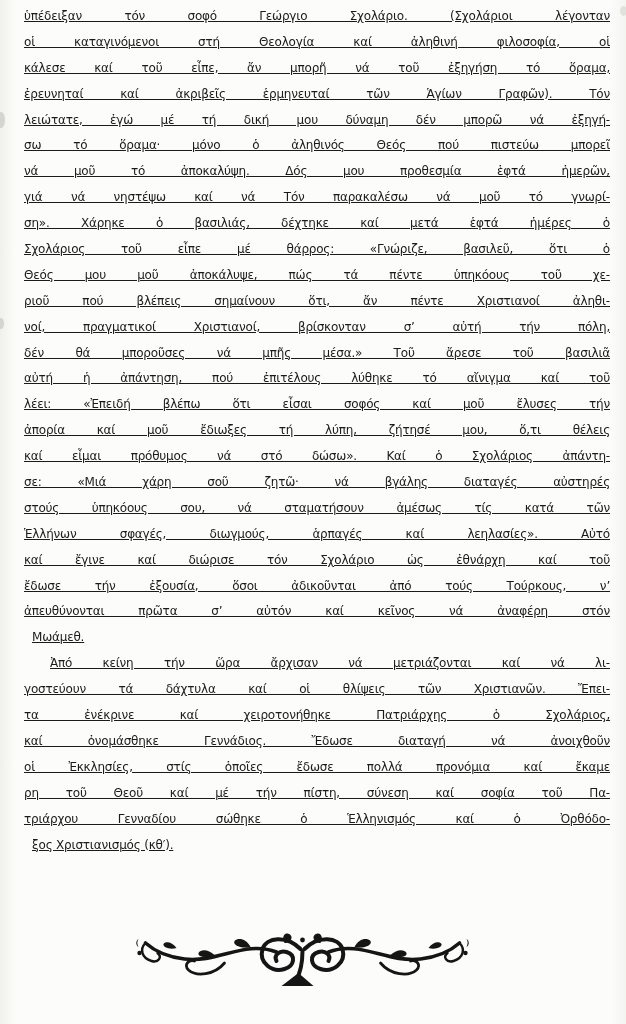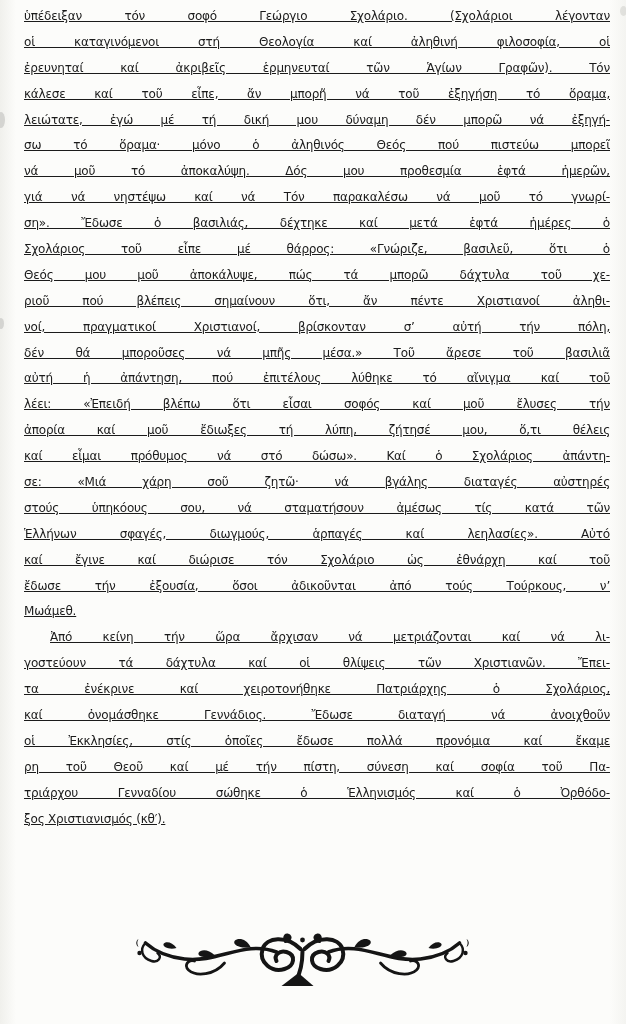--- a/index.html
+++ b/index.html
@@ -29,20 +29,21 @@
     text-decoration: underline;
   }
   .line {
     height: 25.9px;
     text-align: justify;
     text-align-last: justify;
     white-space: normal;
   }
   .line.para-end {
     text-align-last: left;
+    margin-left: 8px;
   }
   .line.indent {
     text-indent: 26px;
   }
   .ornament {
     position: absolute;
     left: 130px;
     top: 933px;
     width: 345px;
     height: 62px;
@@ -59,41 +60,42 @@
 </style>
 </head>
 <body>
 
 <div class="page">
 
   <div class="textblock">
 
   <div class="line">ὑπέδειξαν τόν σοφό Γεώργιο Σχολάριο. (Σχολάριοι λέγονταν</div>
       <div class="line">οἱ καταγινόμενοι στή Θεολογία καί ἀληθινή φιλοσοφία, οἱ</div>
+      <div class="line">κάλεσε καί τοῦ εἶπε, ἄν μπορῆ νά τοῦ ἐξηγήση τό ὅραμα,</div>
       <div class="line">ἐρευνηταί καί ἀκριβεῖς ἑρμηνευταί τῶν Ἁγίων Γραφῶν). Τόν</div>
-      <div class="line">κάλεσε καί τοῦ εἶπε, ἄν μπορῆ νά τοῦ ἐξηγήση τό ὅραμα,</div>
       <div class="line">λειώτατε, ἐγώ μέ τή δική μου δύναμη δέν μπορῶ νά ἐξηγή-</div>
       <div class="line">σω τό ὅραμα· μόνο ὁ ἀληθινός Θεός πού πιστεύω μπορεῖ</div>
       <div class="line">νά μοῦ τό ἀποκαλύψη. Δός μου προθεσμία ἑφτά ἡμερῶν,</div>
       <div class="line">γιά νά νηστέψω καί νά Τόν παρακαλέσω νά μοῦ τό γνωρί-</div>
-      <div class="line">ση». Ἔδωσε ὁ βασιλιάς, δέχτηκε καί μετά ἑφτά ἡμέρες ὁ</div>
+      <div class="line">ση». Χάρηκε ὁ βασιλιάς, δέχτηκε καί μετά ἑφτά ἡμέρες ὁ</div>
       <div class="line">Σχολάριος τοῦ εἶπε μέ θάρρος: «Γνώριζε, βασιλεῦ, ὅτι ὁ</div>
-      <div class="line">Θεός μου μοῦ ἀποκάλυψε, πώς τά μπορῶ δάχτυλα τοῦ χε-</div>
+      <div class="line">Θεός μου μοῦ ἀποκάλυψε, πώς τά πέντε ὑπηκόους τοῦ χε-</div>
       <div class="line">ριοῦ πού βλέπεις σημαίνουν ὅτι, ἄν πέντε Χριστιανοί ἀληθι-</div>
       <div class="line">νοί, πραγματικοί Χριστιανοί, βρίσκονταν σ’ αὐτή τήν πόλη,</div>
       <div class="line">δέν θά μποροῦσες νά μπῆς μέσα.» Τοῦ ἄρεσε τοῦ βασιλιᾶ</div>
       <div class="line">αὐτή ἡ ἀπάντηση, πού ἐπιτέλους λύθηκε τό αἴνιγμα καί τοῦ</div>
       <div class="line">λέει: «Ἐπειδή βλέπω ὅτι εἶσαι σοφός καί μοῦ ἔλυσες τήν</div>
       <div class="line">ἀπορία καί μοῦ ἔδιωξες τή λύπη, ζήτησέ μου, ὅ,τι θέλεις</div>
       <div class="line">καί εἶμαι πρόθυμος νά στό δώσω». Καί ὁ Σχολάριος ἀπάντη-</div>
       <div class="line">σε: «Μιά χάρη σοῦ ζητῶ· νά βγάλης διαταγές αὐστηρές</div>
       <div class="line">στούς ὑπηκόους σου, νά σταματήσουν ἀμέσως τίς κατά τῶν</div>
       <div class="line">Ἑλλήνων σφαγές, διωγμούς, ἁρπαγές καί λεηλασίες». Αὐτό</div>
       <div class="line">καί ἔγινε καί διώρισε τόν Σχολάριο ὡς ἐθνάρχη καί τοῦ</div>
       <div class="line">ἔδωσε τήν ἐξουσία, ὅσοι ἀδικοῦνται ἀπό τούς Τούρκους, ν’</div>
+      <div class="line">ἀπευθύνονται πρῶτα σ’ αὐτόν καί κεῖνος νά ἀναφέρη στόν</div>
       <div class="line para-end">Μωάμεθ.</div>
       <div class="line indent">Ἀπό κείνη τήν ὥρα ἄρχισαν νά μετριάζονται καί νά λι-</div>
       <div class="line">γοστεύουν τά δάχτυλα καί οἱ θλίψεις τῶν Χριστιανῶν. Ἔπει-</div>
       <div class="line">τα ἐνέκρινε καί χειροτονήθηκε Πατριάρχης ὁ Σχολάριος,</div>
       <div class="line">καί ὀνομάσθηκε Γεννάδιος. Ἔδωσε διαταγή νά ἀνοιχθοῦν</div>
       <div class="line">οἱ Ἐκκλησίες, στίς ὁποῖες ἔδωσε πολλά προνόμια καί ἔκαμε</div>
       <div class="line">ρη τοῦ Θεοῦ καί μέ τήν πίστη, σύνεση καί σοφία τοῦ Πα-</div>
       <div class="line">τριάρχου Γενναδίου σώθηκε ὁ Ἑλληνισμός καί ὁ Ὀρθόδο-</div>
       <div class="line para-end">ξος Χριστιανισμός (κθ′).</div>
     </div>

